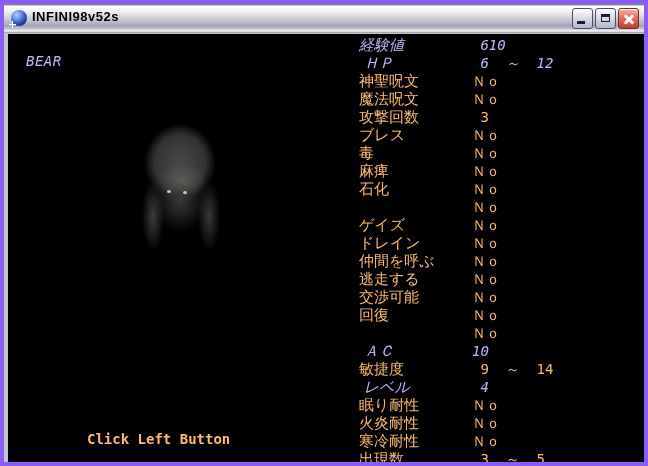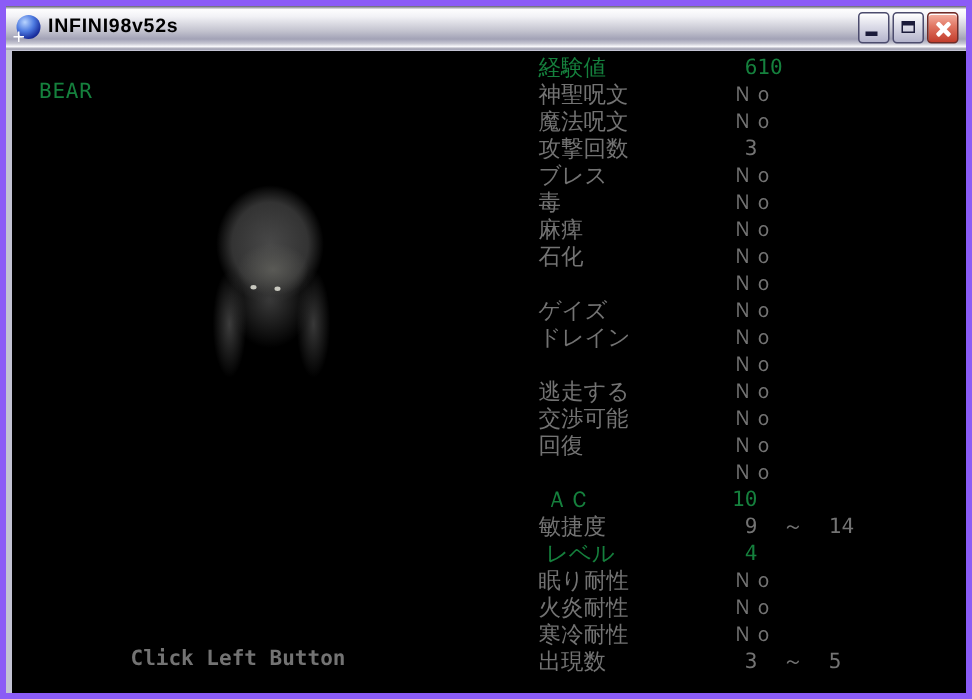--- a/index.html
+++ b/index.html
@@ -78,24 +78,24 @@
   .bear .eye.l{left:37px;top:72px;}
   .bear .eye.r{left:53px;top:73px;}
   
   .stats{position:absolute;left:0;top:2px;width:100%;}
   .stat-row{position:relative;height:18px;}
   .stat-label{
     position:absolute;left:351px;top:0;font-size:15px;line-height:18px;
     font-family:"DejaVu Sans",sans-serif;white-space:pre;
   }
   .stat-value{
-    position:absolute;left:480px;top:0;font-size:14px;line-height:18px;white-space:pre;
-  }
-  .c-yellow{color:#15803d;}
-  .c-green{color:#737373;}
+    position:absolute;left:464px;top:0;font-size:14px;line-height:18px;white-space:pre;
+  }
+  .c-yellow{color:#c4b5fd;font-style:italic;}
+  .c-green{color:#fdba74;}
 </style>
 </head>
 <body>
 
 <div class="window">
 
   <div class="titlebar">
     <span class="app-icon">
         <span class="sparkle"></span>
       </span>
@@ -123,20 +123,24 @@
     </div>
 
     <div class="prompt c-green">Click Left Button</div>
 
     <div class="stats">
         <div class="stat-row">
           <span class="stat-label c-yellow">経験値</span>
           <span class="stat-value c-yellow"> 610</span>
         </div>
         <div class="stat-row">
+          <span class="stat-label c-yellow"> ＨＰ</span>
+          <span class="stat-value c-yellow"> 6  ～  12</span>
+        </div>
+        <div class="stat-row">
           <span class="stat-label c-green">神聖呪文</span>
           <span class="stat-value c-green">Ｎｏ</span>
         </div>
         <div class="stat-row">
           <span class="stat-label c-green">魔法呪文</span>
           <span class="stat-value c-green">Ｎｏ</span>
         </div>
         <div class="stat-row">
           <span class="stat-label c-green">攻撃回数</span>
           <span class="stat-value c-green"> 3</span>
@@ -162,20 +166,21 @@
         </div>
         <div class="stat-row">
           <span class="stat-label c-green">ゲイズ</span>
           <span class="stat-value c-green">Ｎｏ</span>
         </div>
         <div class="stat-row">
           <span class="stat-label c-green">ドレイン</span>
           <span class="stat-value c-green">Ｎｏ</span>
         </div>
         <div class="stat-row">
+          <span class="stat-label c-green">仲間を呼ぶ</span>
           <span class="stat-value c-green">Ｎｏ</span>
         </div>
         <div class="stat-row">
           <span class="stat-label c-green">逃走する</span>
           <span class="stat-value c-green">Ｎｏ</span>
         </div>
         <div class="stat-row">
           <span class="stat-label c-green">交渉可能</span>
           <span class="stat-value c-green">Ｎｏ</span>
         </div>

